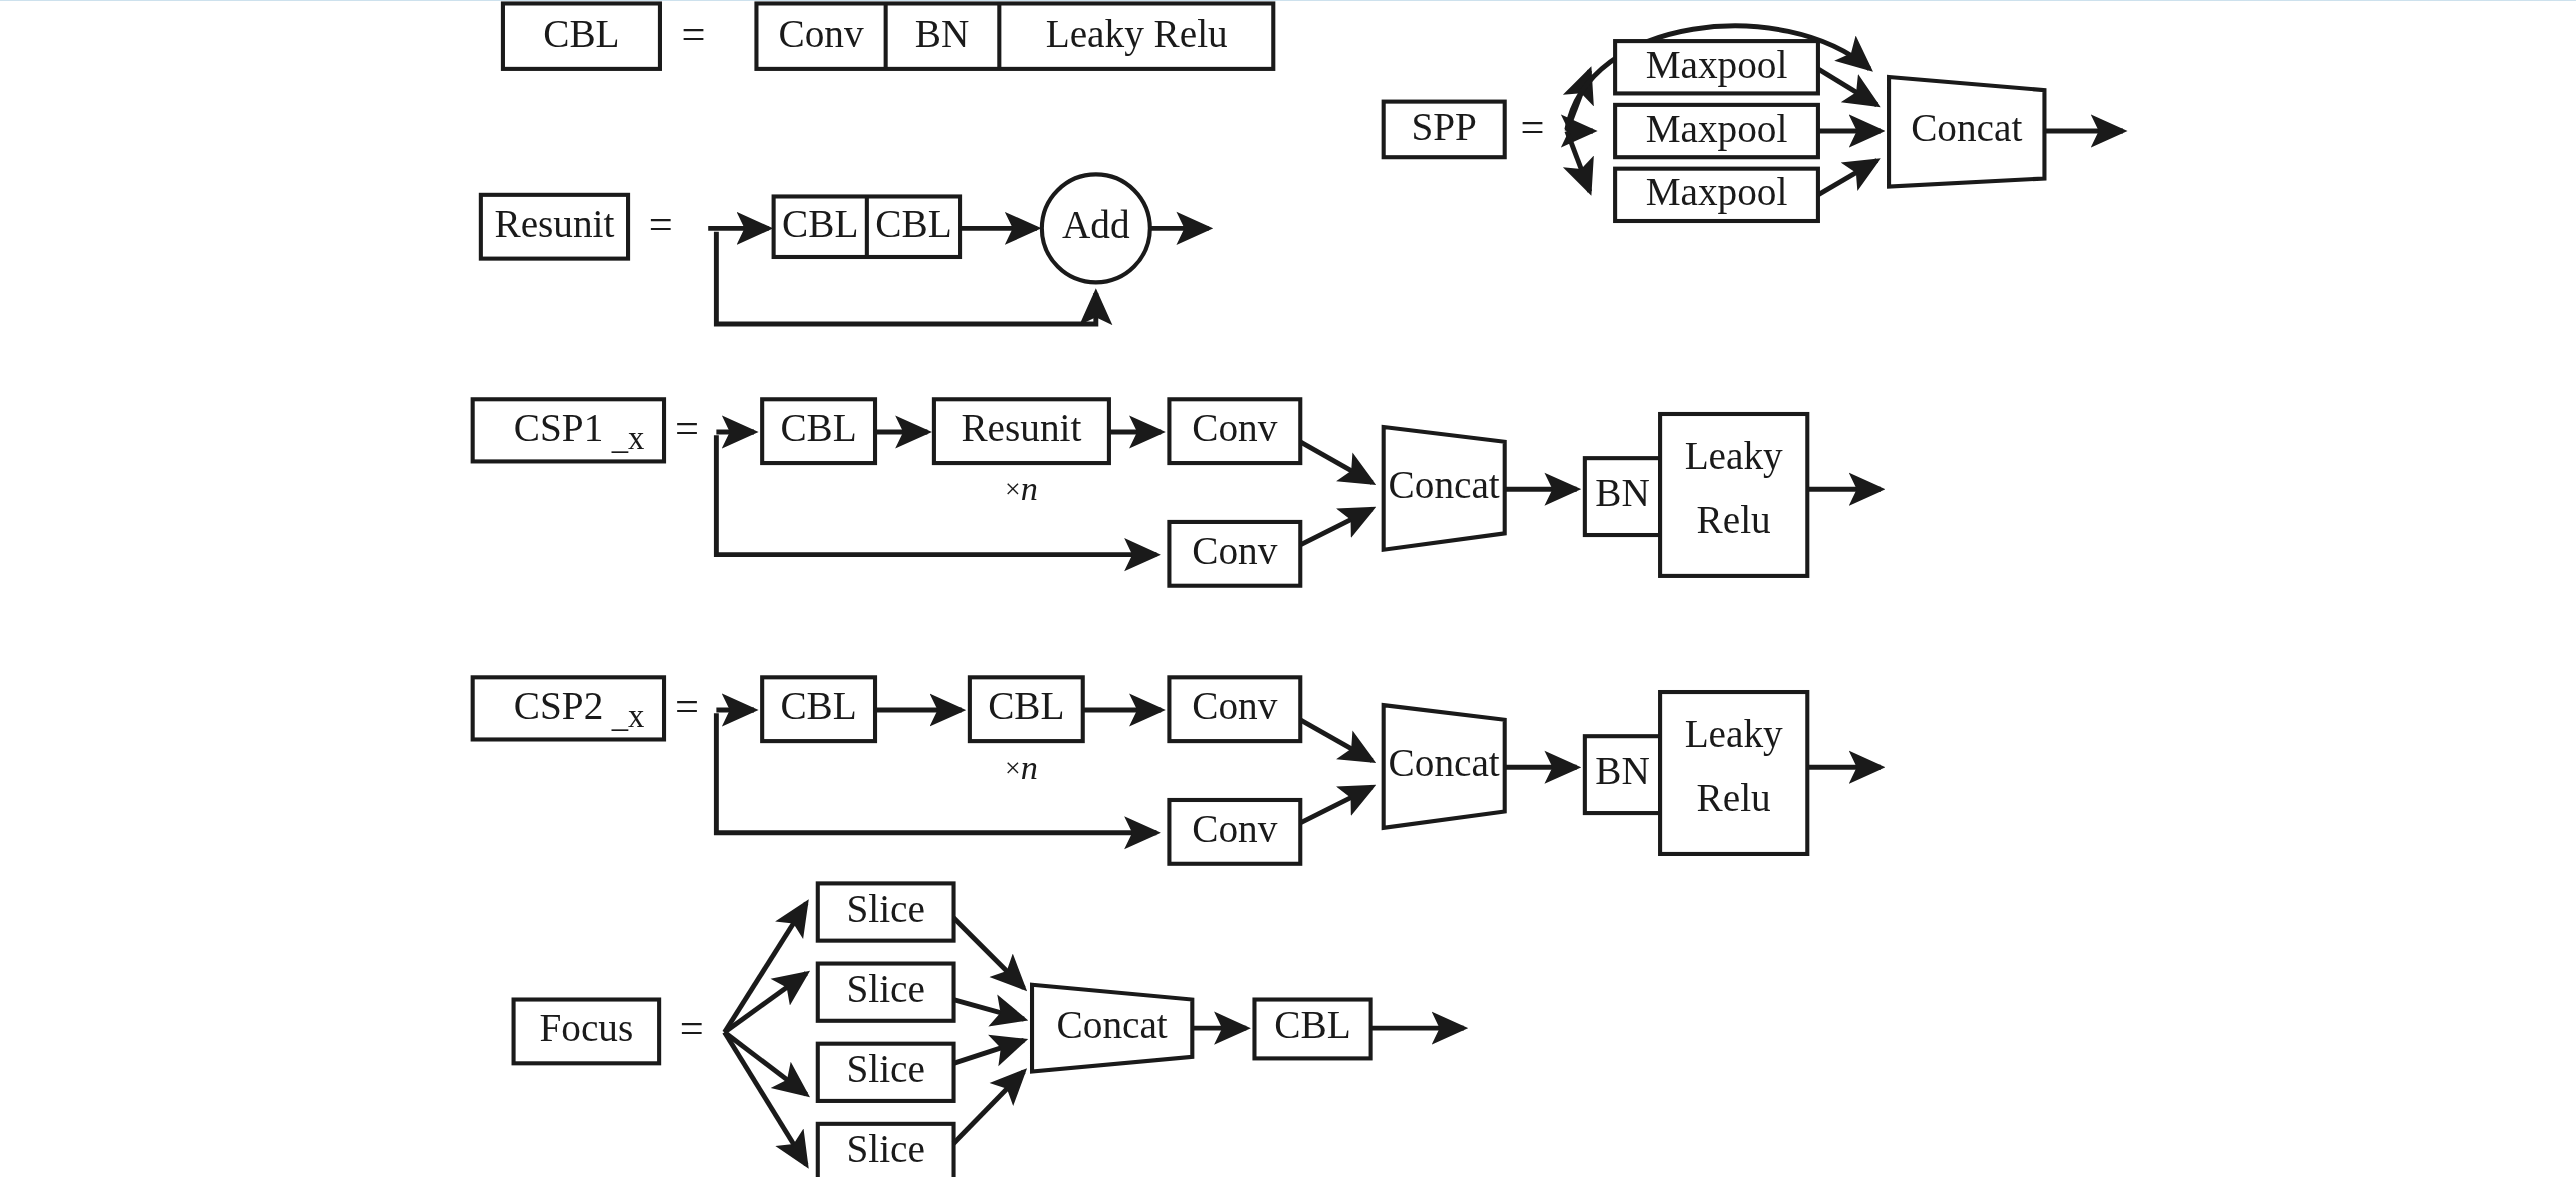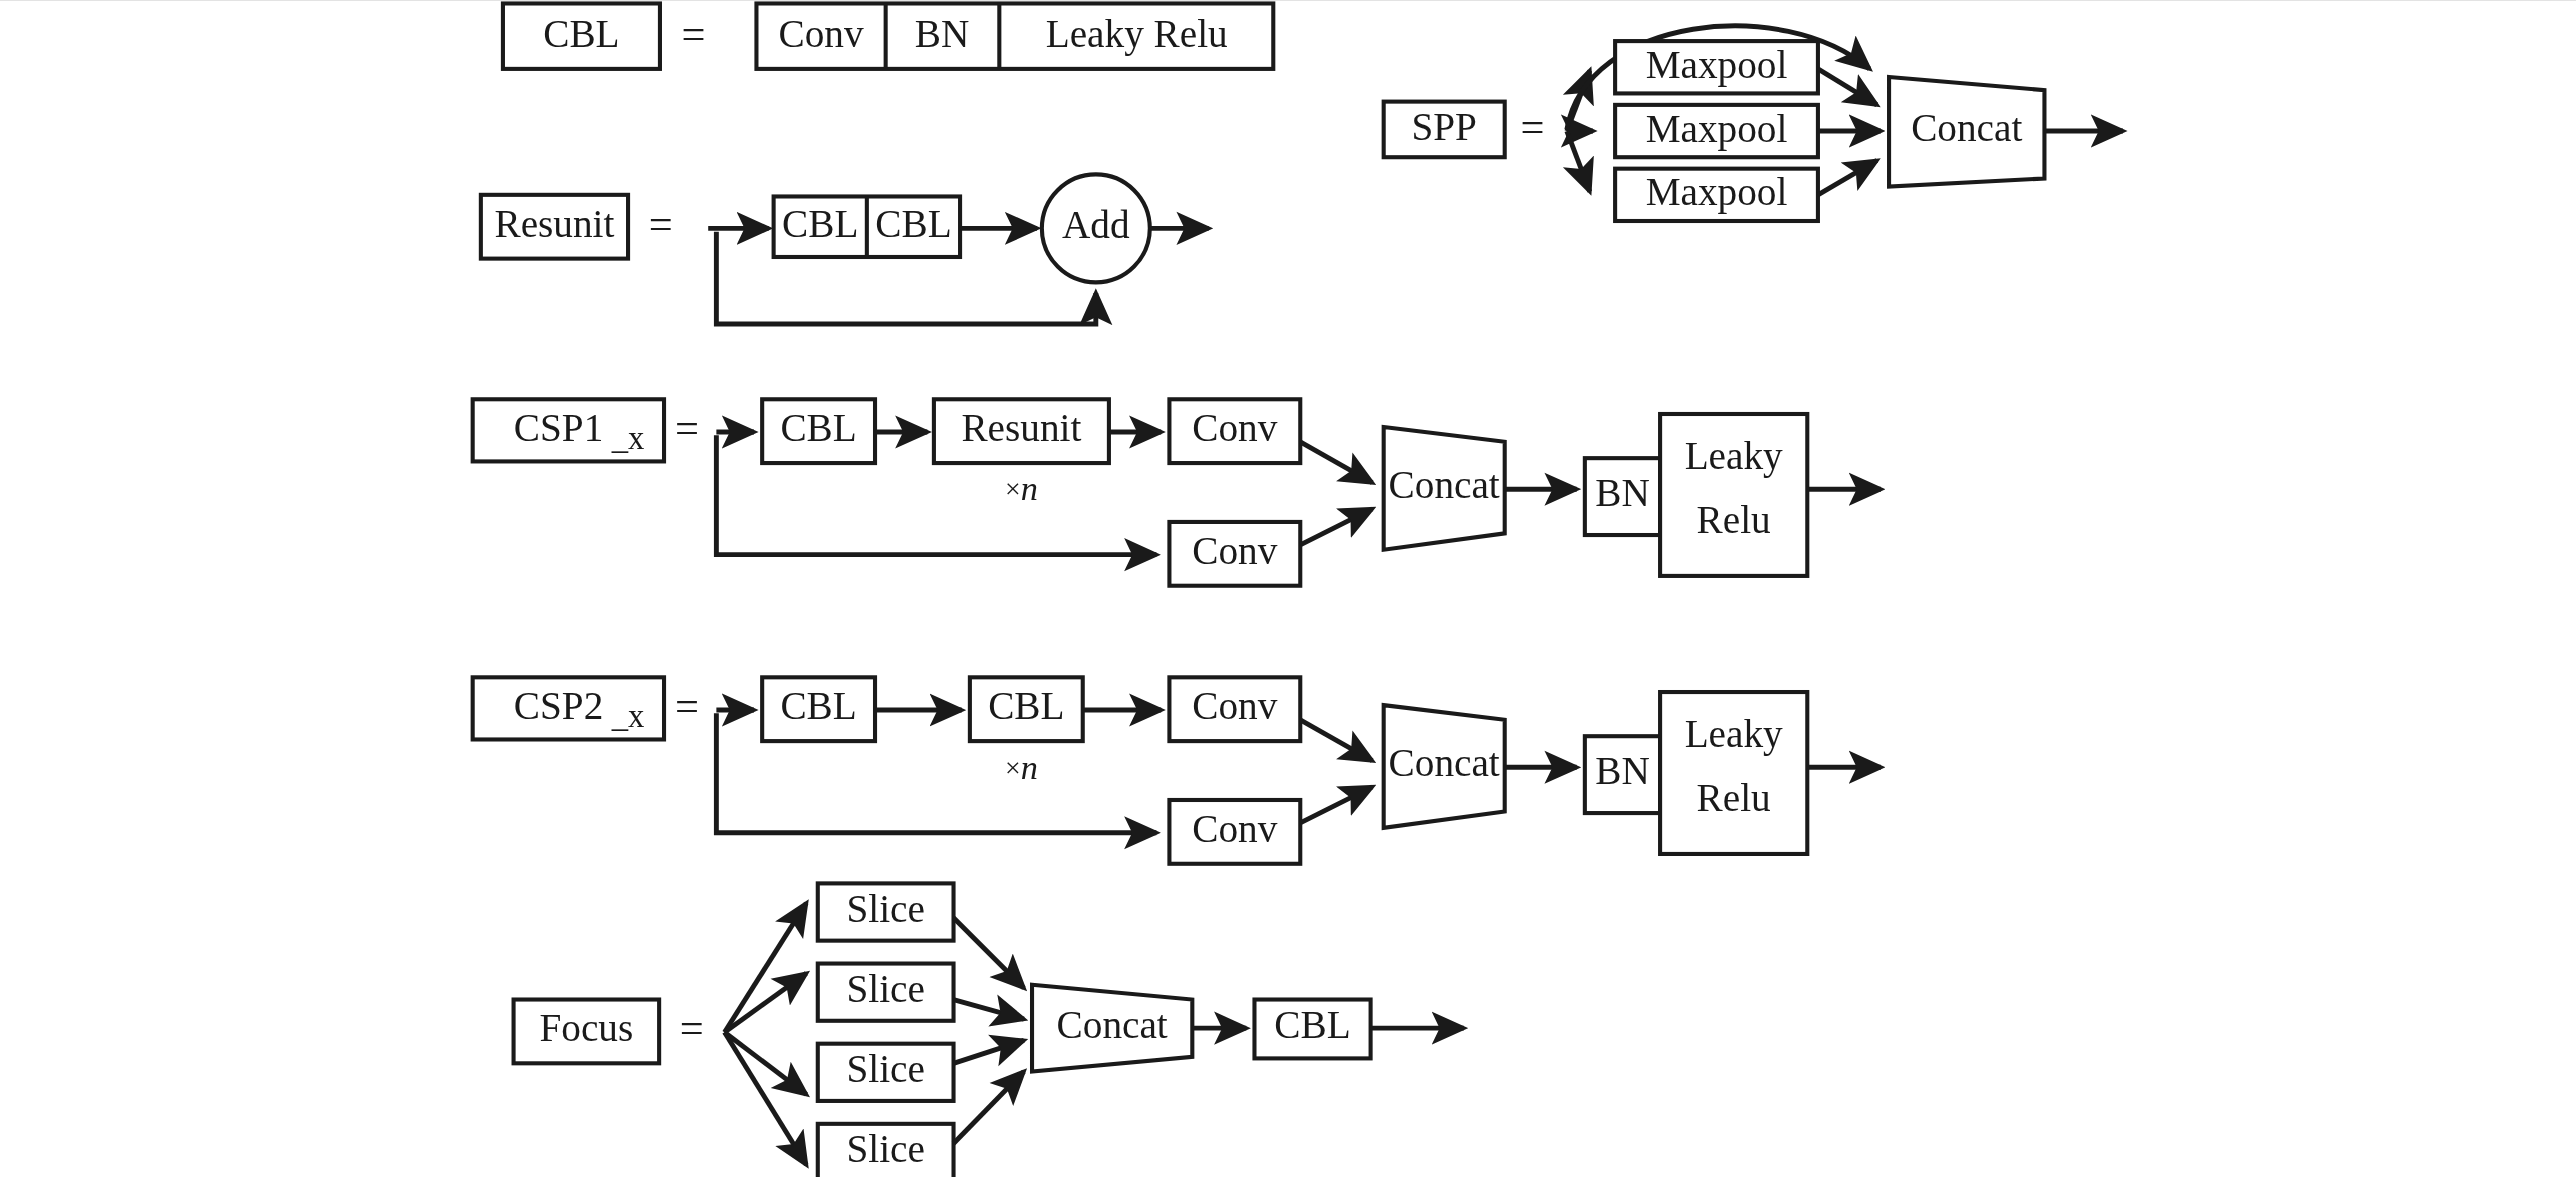--- a/index.html
+++ b/index.html
@@ -10,21 +10,21 @@
   body {
     width: 2576px;
     height: 1178px;
     overflow: hidden;
     font-family: "Liberation Serif", "DejaVu Serif", serif;
   }
   #diagram-root {
     position: relative;
     width: 2576px;
     height: 865px;
-    background: #737373;
+    background: #0369a1;
   }
   svg#diagram {
     display: block;
     width: 2576px;
     height: 1178px;
   }
   .shape-stroke {
     stroke: #1a1a1a;
     stroke-width: 5;
     fill: #ffffff;

